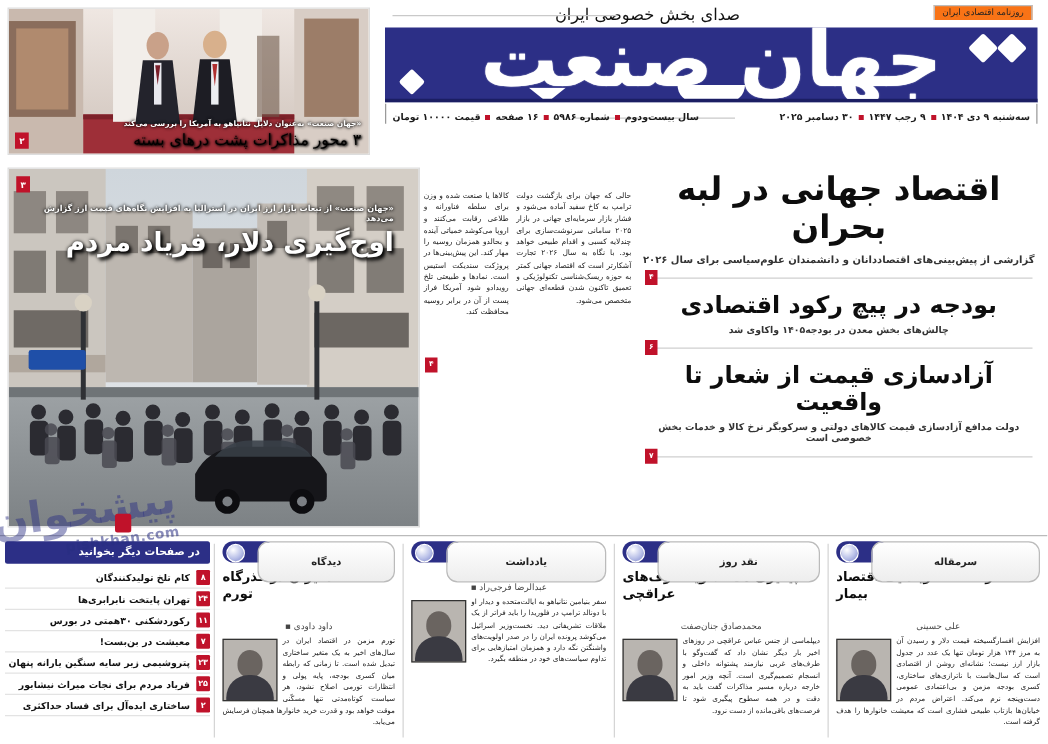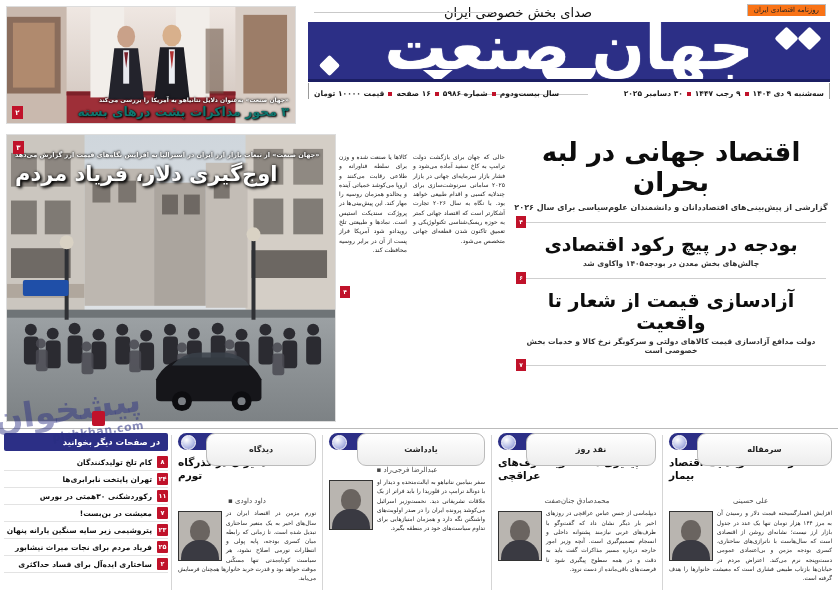--- a/index.html
+++ b/index.html
@@ -110,21 +110,21 @@
     position: absolute; bottom: 0; right: 0; left: 0;
     padding: 2px 6px 4px 6px;
     text-align: right;
   }
   .tp-sub {
     font-size: 6px; color: #fff; font-weight: bold;
     text-shadow: 0 0 2px #000, 0 0 3px #000;
     margin-bottom: 1px;
   }
   .tp-head {
-    font-size: 12.5px; color: #0f766e; font-weight: bold;
+    font-size: 12.5px; color: #000000; font-weight: normal;
     text-shadow: 0 0 2px #000, 1px 1px 2px #000;
     letter-spacing: -.3px;
   }
   .tp-badge {
     position: absolute; bottom: 4px; left: 5px;
     width: 11px; height: 13px; background: #c0122a;
     color: #fff; font-size: 7px; font-weight: bold;
     display: flex; align-items: center; justify-content: center;
   }
 
@@ -172,21 +172,21 @@
     position: absolute; bottom: 6px; left: 4px; width: 10px; height: 12px;
     background: #c0122a; color: #fff; font-size: 6px; font-weight: bold;
     display: flex; align-items: center; justify-content: center;
   }
 
   
   .bigphoto {
     position: absolute; top: 4px; left: 6px; width: 330px; height: 288px;
     overflow: hidden; border: 1px solid #ddd;
   }
-  .bp-cap { position: absolute; top: 16px; right: 0; left: 0; text-align: left; padding: 0 8px; }
+  .bp-cap { position: absolute; top: 28px; right: 0; left: 0; text-align: right; padding: 0 20px; }
   .bp-sub {
     font-size: 6.5px; color: #fff; font-weight: bold;
     text-shadow: 0 0 2px #000, 0 0 3px #000; margin-bottom: 3px;
   }
   .bp-head {
     font-size: 21px; color: #fff; font-weight: bold;
     text-shadow: 0 0 3px #000, 2px 2px 3px #000; letter-spacing: -.5px;
   }
   .bp-badge {
     position: absolute; top: 6px; left: 6px; width: 11px; height: 13px;

